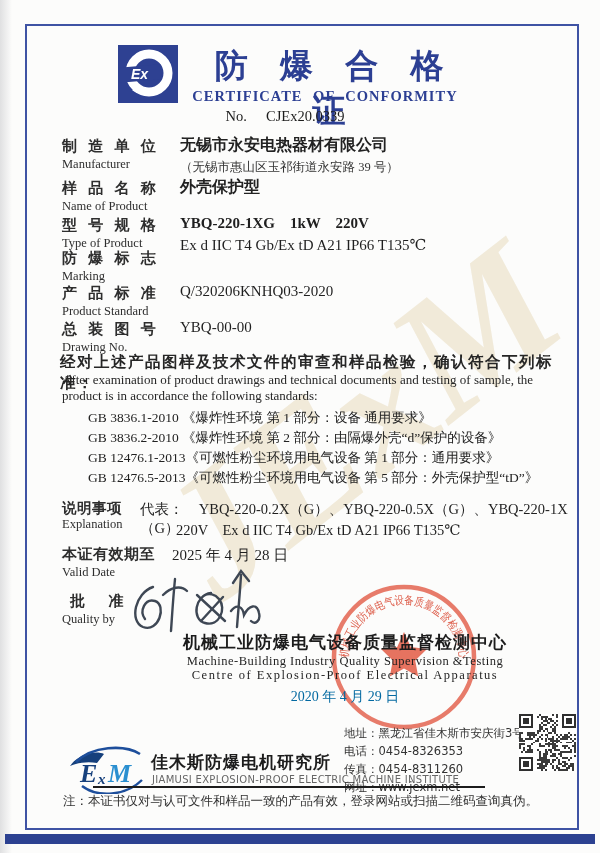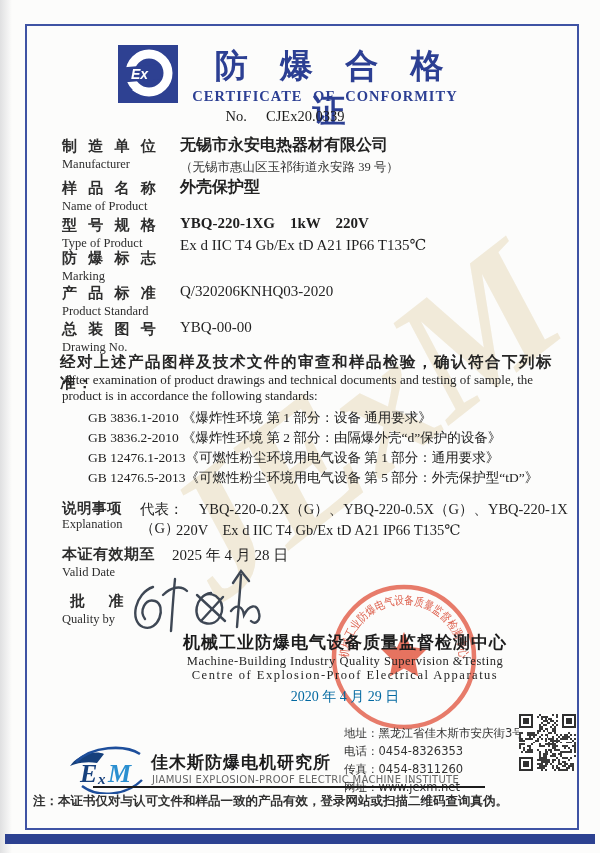--- a/index.html
+++ b/index.html
@@ -37,22 +37,22 @@
   .issuer-cn{font-family:"DejaVu Sans","Liberation Sans",sans-serif;font-weight:700;font-size:17px;
     letter-spacing:1px;color:#1c1c1c;}
   .issuer-en{font-size:12.5px;color:#1f1f1f;letter-spacing:0.5px;}
   .issuer-date{font-size:14px;color:#0369a1;}
   
   .inst-cn{font-family:"DejaVu Sans","Liberation Sans",sans-serif;font-weight:700;font-size:17px;
     letter-spacing:1px;color:#1d1d1d;}
   .inst-en{font-family:"DejaVu Sans","Liberation Sans",sans-serif;font-size:10px;color:#666;letter-spacing:0.3px;}
   .contact{font-family:"DejaVu Sans","Liberation Sans",sans-serif;font-size:11.5px;color:#333;line-height:18px;}
   .divider{left:93px;top:786px;width:392px;height:2px;background:#1c1c1c;}
-  .note{left:33px;top:793px;width:505px;text-align:left;
-    font-family:"DejaVu Sans","Liberation Sans",sans-serif;font-weight:700;font-size:12.5px;color:#303030;}
+  .note{left:33px;top:793px;width:505px;text-align:right;
+    font-family:"DejaVu Sans","Liberation Sans",sans-serif;font-weight:400;font-size:12.5px;color:#303030;}
   svg text{user-select:none;}
 </style>
 </head>
 <body>
 
 <div class="page">
 
   <div class="abs scan-edge"></div>
   <div class="abs inner-border"></div>
   <div class="abs bottom-band"></div>

